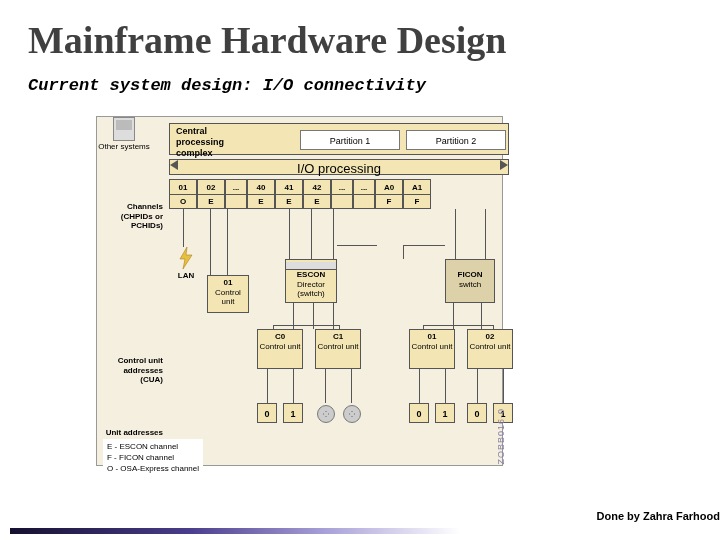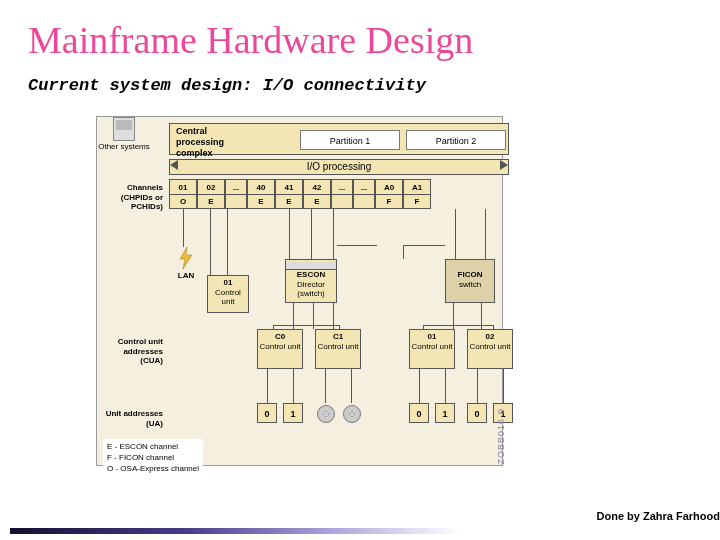--- a/index.html
+++ b/index.html
@@ -7,22 +7,22 @@
     width: 720px;
     height: 540px;
     background: #fff;
     font-family: Arial, sans-serif;
     position: relative;
     overflow: hidden;
   }
   .title {
     font-family: Georgia, 'Times New Roman', serif;
     font-size: 38px;
-    font-weight: normal;
-    color: #ec4899;
+    font-weight: bold;
+    color: #404040;
     padding: 18px 0 0 28px;
   }
   .subtitle {
     font-family: Liberation Mono, monospace;
     font-style: italic;
     font-weight: bold;
     font-size: 17px;
     color: #000;
     padding: 14px 0 0 28px;
   }
@@ -77,21 +77,21 @@
   .io-row {
     position: absolute;
     left: 72px; top: 42px;
     width: 340px; height: 16px;
     background: #f3e6b4;
     border: 1px solid #555;
   }
   .io-text {
     position: absolute; left: 0; right: 0; top: 1px;
     text-align: center;
-    font-size: 10px;
+    font-size: 13px;
   }
   .arr-l, .arr-r {
     position: absolute; top: 0;
     width: 0; height: 0;
     border-top: 5px solid transparent;
     border-bottom: 5px solid transparent;
   }
   .arr-l { left: 0; border-right: 8px solid #555; }
   .arr-r { right: 0; border-left: 8px solid #555; }
   
@@ -113,20 +113,21 @@
   .ch .typ { display:block; height:14px; line-height:14px; font-weight:bold; }
   .w28 { width: 28px; }
   .w22 { width: 22px; }
   
   .lbl {
     position: absolute;
     font-size: 8px;
     line-height: 1.2;
     font-weight: bold;
     text-align: right;
+    margin-top: 19px;
   }
   .lbl-ch { left: 4px; top: 66px; width: 62px; }
   .lbl-cu { left: 4px; top: 220px; width: 62px; }
   .lbl-ua { left: 4px; top: 292px; width: 62px; }
   
   .lan-group {
     position: absolute; left: 74px; top: 130px;
     width: 30px;
   }
   .bolt {

